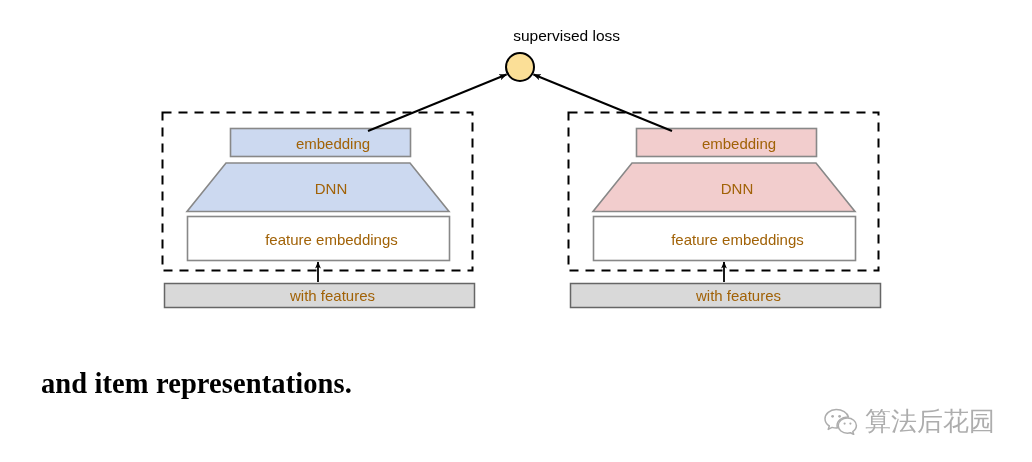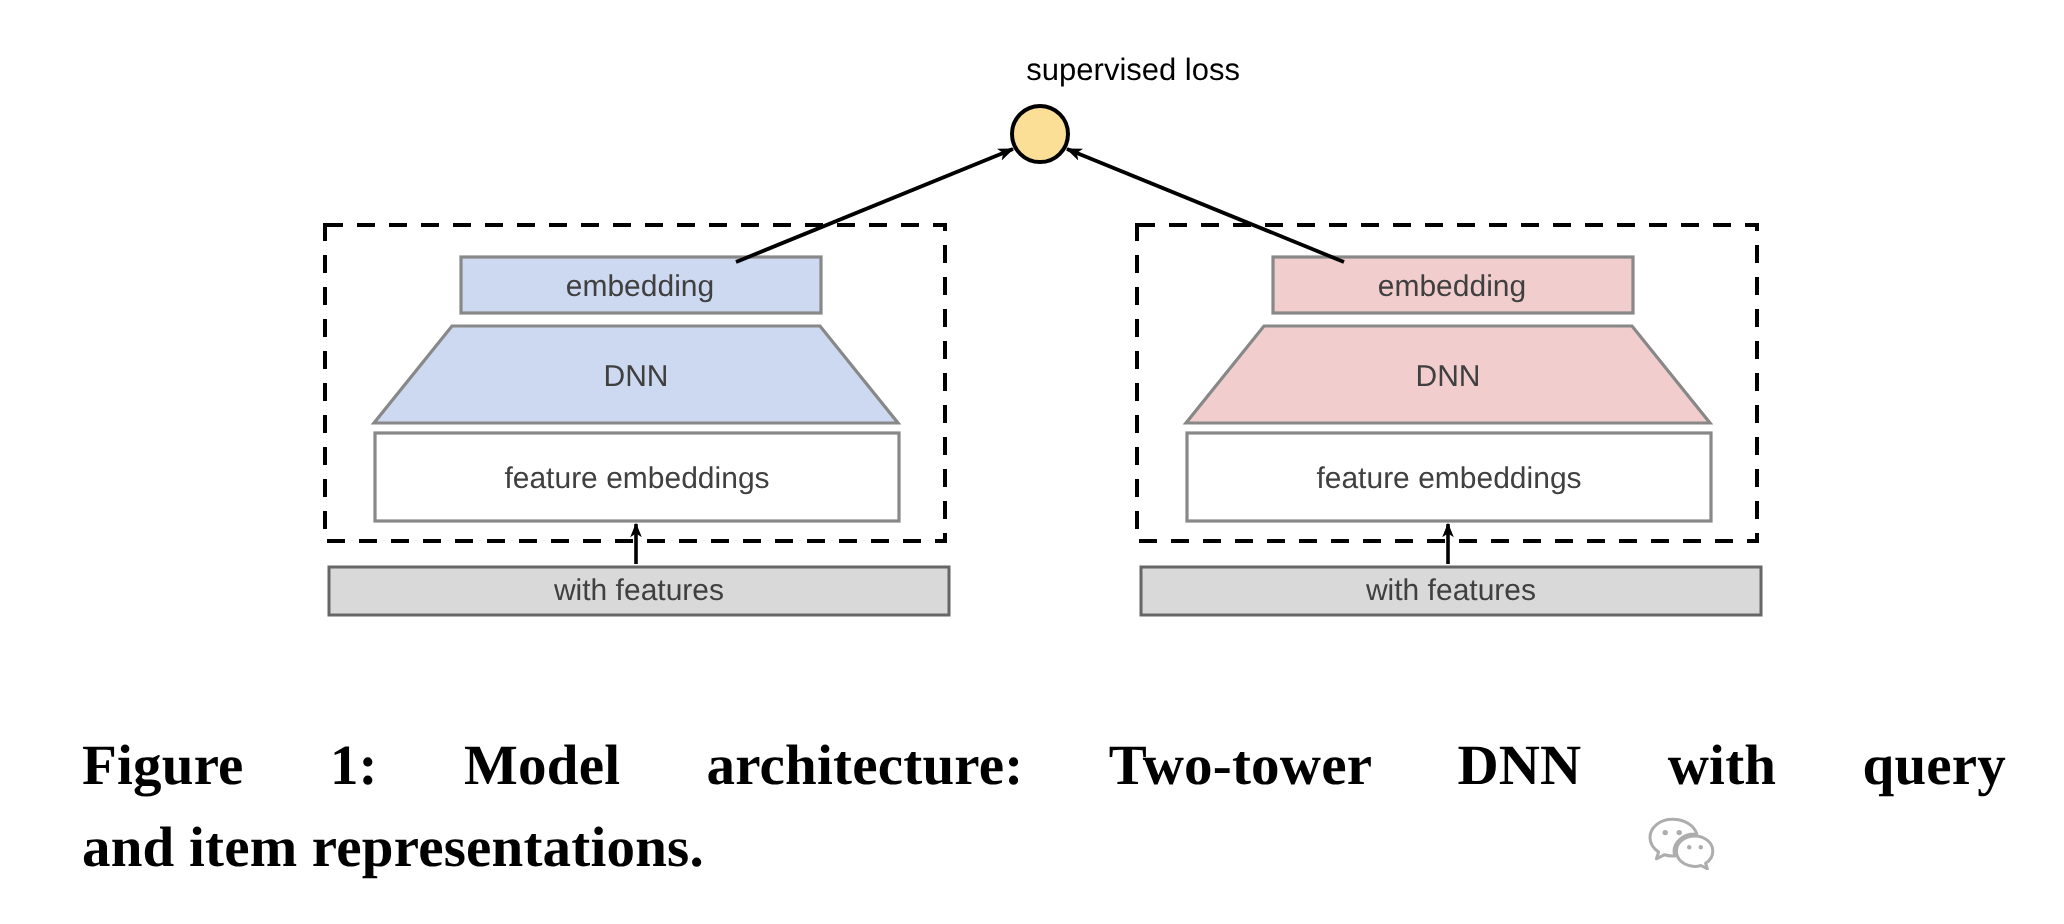--- a/index.html
+++ b/index.html
@@ -27,26 +27,27 @@
   
   .abs {
     position: absolute;
     box-sizing: border-box;
   }
 
   .node-label {
     font-family: "Liberation Sans", sans-serif;
     font-size: 15px;
     line-height: 1;
-    color: #404040;
+    color: #a16207;
     text-align: center;
     white-space: nowrap;
     display: flex;
     align-items: center;
     justify-content: center;
+    margin-left: 13px;
   }
 
   .loss-label {
     font-family: "Liberation Sans", sans-serif;
     font-size: 15.5px;
     color: #000;
     white-space: nowrap;
     text-align: right;
     width: 100%;
   }
@@ -159,28 +160,28 @@
 
 <div class="abs node-label" style="left:636px; top:129px; width:180px; height:28px;">embedding</div>
 
 <div class="abs node-label" style="left:632px; top:176px; width:184px; height:24px;">DNN</div>
 
 <div class="abs node-label" style="left:594px; top:217px; width:261px; height:44px;">feature embeddings</div>
 
 <div class="abs node-label" style="left:571px; top:284px; width:309px; height:23px;">with features</div>
 
 <div id="caption">
-  <span class="cap-line1">Figure 1: Model architecture: Two-tower DNN with query</span>
   <span class="cap-line2">and item representations.</span>
 </div>
 
 <div id="watermark">
   <svg width="34" height="27" viewBox="0 0 34 27" xmlns="http://www.w3.org/2000/svg">
 
     <path d="M12.2 1.6C5.9 1.6 1 5.8 1 10.8c0 2.9 1.7 5.5 4.3 7.2l-1.1 3.4 3.9-2a14.6 14.6 0 0 0 4.1.6c.4 0 .8 0 1.2-.05a8.4 8.4 0 0 1-.35-2.35c0-4.75 4.6-8.6 10.3-8.6.38 0 .75.02 1.1.06C23.2 4.8 18.3 1.6 12.2 1.6z" fill="none" stroke="#8e8e8e" stroke-width="1.5" stroke-linejoin="round"></path>
     <circle cx="8.6" cy="8.3" r="1.35" fill="#8e8e8e"></circle>
     <circle cx="15.6" cy="8.3" r="1.35" fill="#8e8e8e"></circle>
 
     <path d="M23.4 10.0c-5.1 0-9.2 3.4-9.2 7.6 0 4.2 4.1 7.6 9.2 7.6 1.1 0 2.1-.15 3.1-.45l3.2 1.7-.9-2.85c2.2-1.4 3.6-3.55 3.6-6 0-4.2-4.1-7.6-9.0-7.6z" fill="none" stroke="#8e8e8e" stroke-width="1.5" stroke-linejoin="round"></path>
     <circle cx="20.6" cy="15.6" r="1.1" fill="#8e8e8e"></circle>
     <circle cx="26.4" cy="15.6" r="1.1" fill="#8e8e8e"></circle>
   </svg>
+  <span class="wm-text">算法后花园</span>
 </div>
 
 </body></html>

